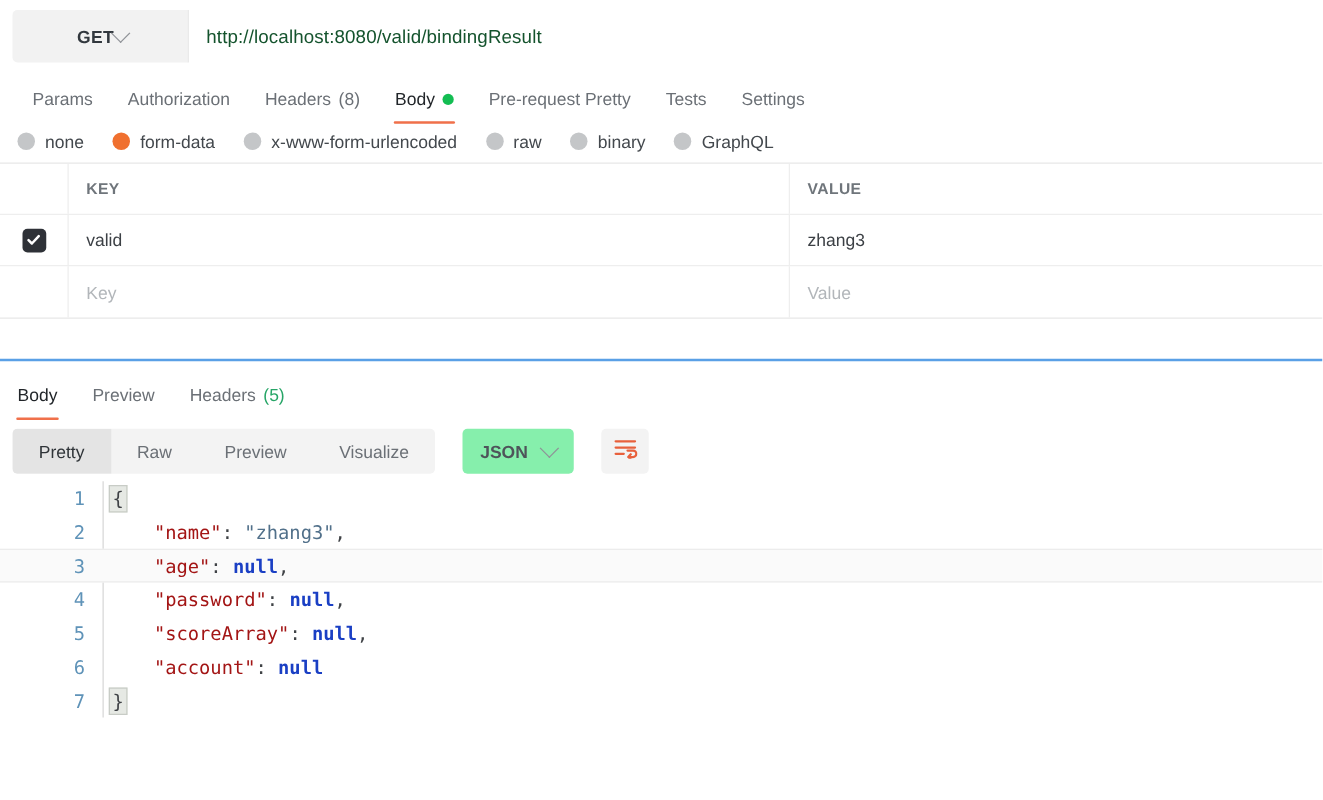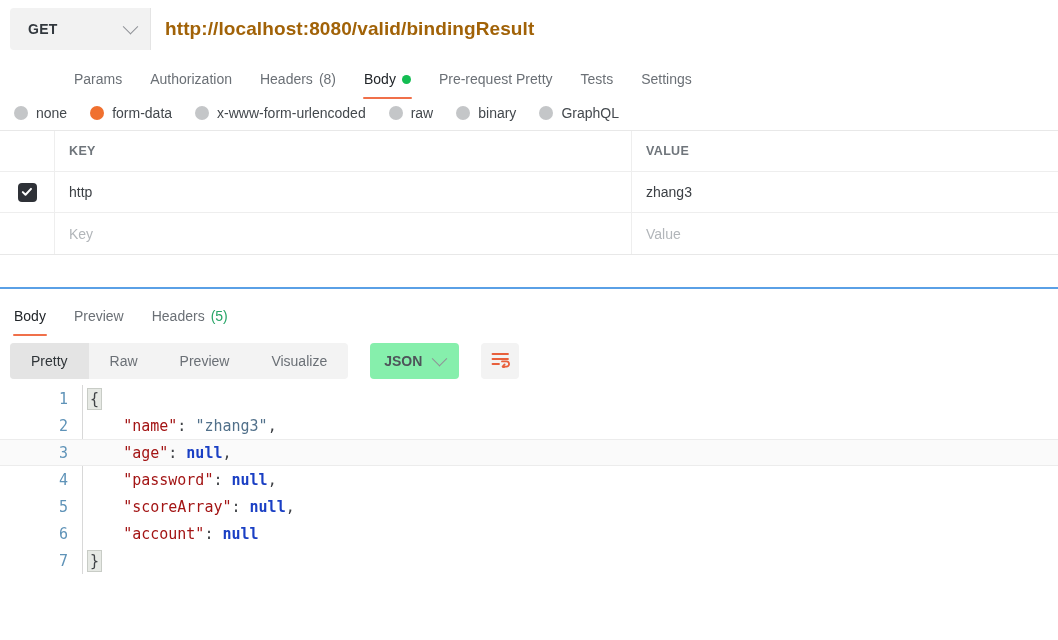--- a/index.html
+++ b/index.html
@@ -19,21 +19,21 @@
     align-items: stretch;
     padding: 8px 0 0 10px;
   }
   .method-box {
     width: 140px;
     height: 42px;
     background: #f2f2f2;
     border-radius: 4px 0 0 4px;
     display: flex;
     align-items: center;
-    justify-content: space-between;
+    justify-content: center;
     padding: 0 14px 0 18px;
     cursor: pointer;
   }
   .method-label {
     font-size: 14px;
     font-weight: bold;
     color: #32383e;
     letter-spacing: .3px;
   }
   .chev {
@@ -46,34 +46,32 @@
     flex: 1;
     height: 42px;
     background: #ffffff;
     border-left: 1px solid #e4e4e4;
     display: flex;
     align-items: center;
     padding: 0 12px 0 14px;
     cursor: text;
   }
   .url-text {
-    font-size: 19px;
-    color: #a16207;
+    font-size: 15px;
+    color: #14532d;
     letter-spacing: .1px;
-    font-weight: bold;
   }
 
   
   .req-tabs {
     height: 38px;
     display: flex;
     align-items: flex-end;
     padding-left: 12px;
     gap: 0;
-    margin-left: 48px;
   }
   .tab {
     position: relative;
     height: 34px;
     display: flex;
     align-items: center;
     gap: 6px;
     padding: 0 14px;
     font-size: 14px;
     color: #6b7076;
@@ -374,21 +372,21 @@
     <div class="kv-val">VALUE</div>
   </div>
   <div class="kv-row">
     <div class="kv-check">
       <span class="checkbox">
         <svg width="12" height="12" viewBox="0 0 12 12" aria-hidden="true">
           <path d="M1.8 6.1 L4.5 8.8 L10 2.9" fill="none" stroke="#ffffff" stroke-width="2" stroke-linecap="round" stroke-linejoin="round"></path>
         </svg>
       </span>
     </div>
-    <div class="kv-key">http</div>
+    <div class="kv-key">valid</div>
     <div class="kv-val">zhang3</div>
   </div>
   <div class="kv-row last">
     <div class="kv-check"></div>
     <div class="kv-key ph">Key</div>
     <div class="kv-val ph">Value</div>
   </div>
 </div>
 
 <div class="pane-divider"></div>

